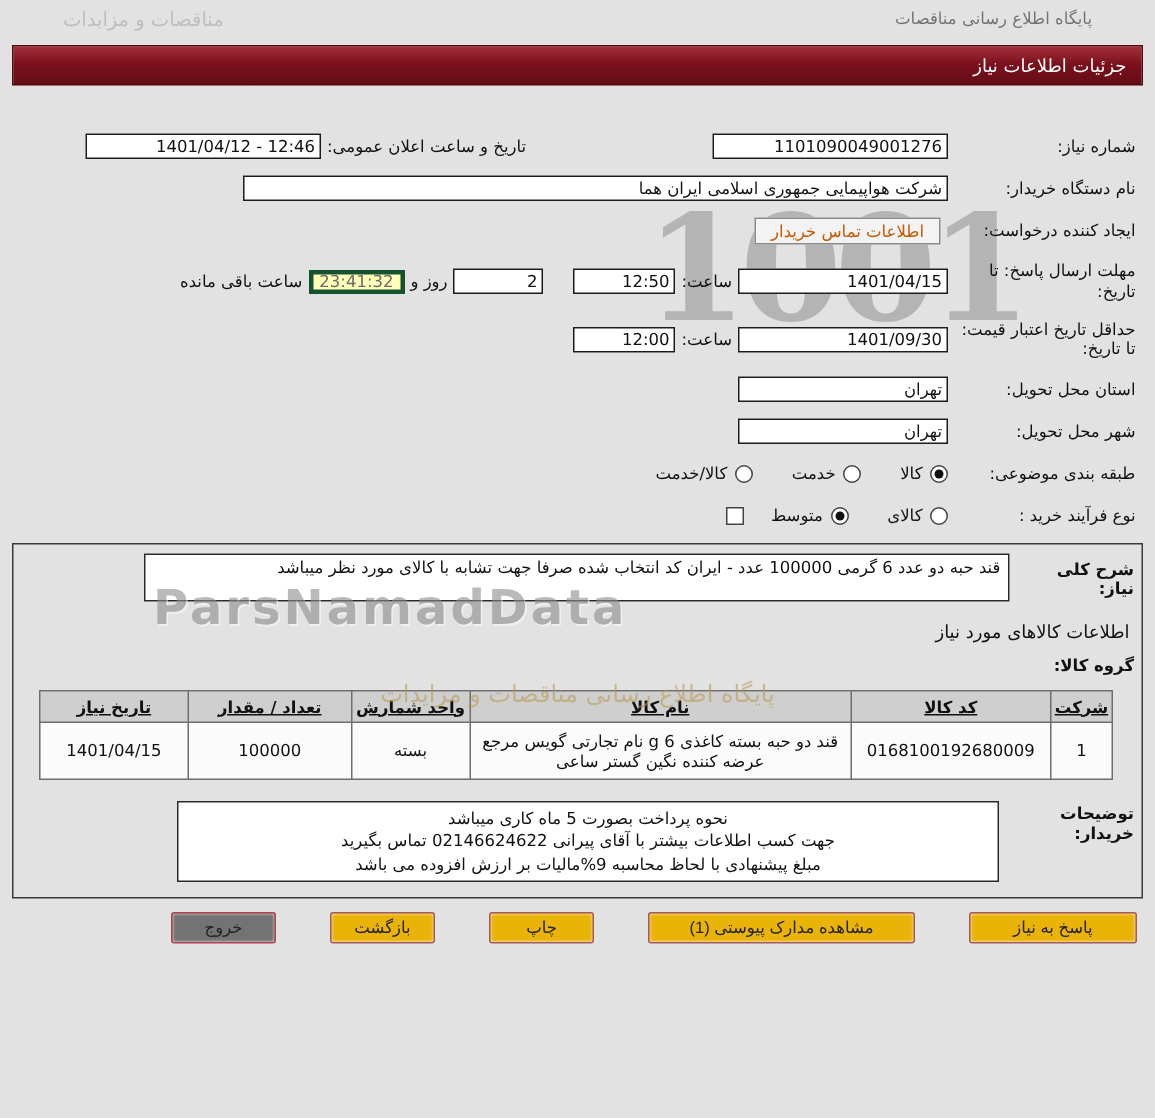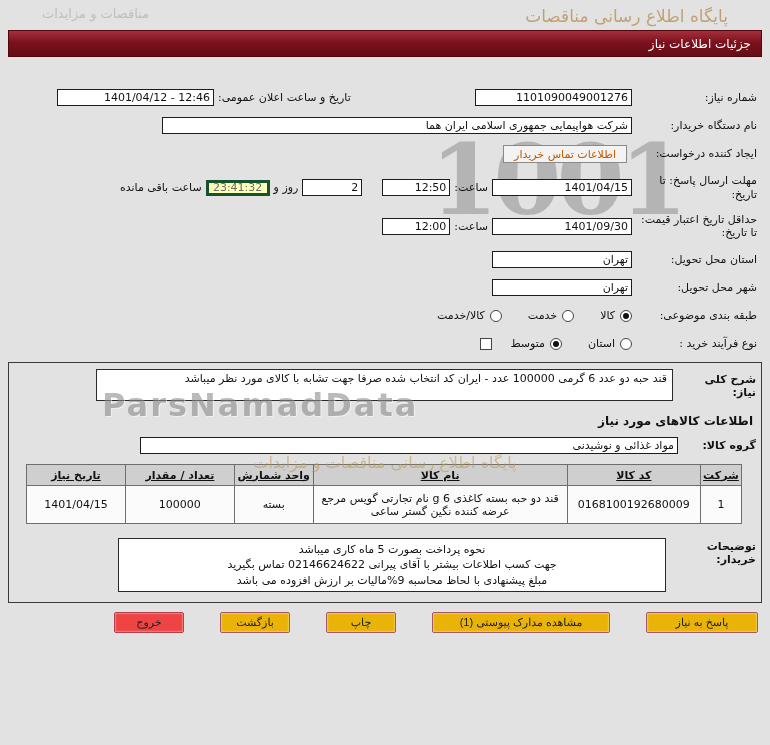--- a/index.html
+++ b/index.html
@@ -7,21 +7,21 @@
   body {
     background:#e2e2e2;
     font-family:"DejaVu Sans","Liberation Sans",sans-serif;
     direction:rtl;
     position:relative;
     overflow:hidden;
     color:#111;
   }
   
   .wm { position:absolute; pointer-events:none; white-space:nowrap; }
-  .wm-top-r { top:6px; right:42px; font-size:17px; color:#a16207; opacity:.5; z-index:1; }
+  .wm-top-r { top:6px; right:42px; font-size:11px; color:#000000; opacity:.5; z-index:1; }
   .wm-top-l { top:6px; left:42px; font-size:13px; color:#9b9b9b; opacity:.5; z-index:1; }
   .wm-stamp { top:122px; left:430px; font-size:98px; font-weight:bold; color:#7e7e7e;
               opacity:.45; z-index:1; letter-spacing:-5px; font-family:"DejaVu Serif",serif; }
   .wm-brand { top:386px; left:102px; font-size:32px; font-weight:bold; color:#8d8d8d;
               opacity:.6; z-index:30; letter-spacing:2px; text-shadow:1px 1px 0 rgba(255,255,255,.85); }
   .wm-fa { top:453px; left:150px; width:470px; text-align:center; font-size:16px;
            color:#b9974f; opacity:.55; z-index:30; }
   
   .titlebar {
     margin:30px 8px 0; height:27px;
@@ -62,21 +62,21 @@
               flex-shrink:0; margin-right:14px; cursor:pointer; }
   .treasury { margin-right:4px; }
   
   .section { margin:10px 8px 0; border:1px solid #3a3a3a;
              padding:6px 5px 10px; position:relative; z-index:2; }
   .blbl { font-weight:bold; flex-shrink:0; }
   .desc-row { display:flex; align-items:flex-start; font-size:11px; gap:5px; }
   .desc-row .blbl { width:78px; padding-top:4px; }
   .desc-box { width:577px; min-height:32px; border:1px solid #2a2a2a;
               background:#fff; padding:2px 5px; line-height:1.35; }
-  .sec-title { font-weight:bold; font-size:12px; margin:13px 3px 4px; }
+  .sec-title { font-weight:normal; font-size:12px; margin:13px 3px 4px; }
   .group-row { display:flex; align-items:center; font-size:11px; gap:6px; margin-top:9px; }
   .group-row .blbl { width:72px; }
   .gbox { width:538px; }
   table { border-collapse:collapse; margin:10px 14px 0 0; width:716px; font-size:11px; }
   th { background:#cfcfcf; border:1px solid #6e6e6e; font-weight:bold;
        padding:3px 2px; height:21px;text-decoration:underline; }
   td { background:#fbfbfb; border:1px solid #6e6e6e; padding:2px 4px;
        text-align:center; height:38px; }
   .c-no{width:34px;} .c-code{width:132px;} .c-name{width:252px;}
   .c-unit{width:78px;} .c-qty{width:108px;} .c-date{width:98px;}
@@ -87,21 +87,21 @@
   
   .btnbar { display:flex; align-items:center; margin-top:9px;
             padding-right:12px; gap:36px; position:relative; z-index:2; }
   .btn { height:21px; border:1px solid #a45a66; background:#eab308; font-size:11px;
          display:flex; align-items:center; justify-content:center; padding:0 10px;
          border-radius:2px; cursor:pointer; color:#222;
          box-shadow:inset 0 0 2px #fff; white-space:nowrap; }
   .btn.respond { min-width:112px; }
   .btn.attach  { min-width:178px; }
   .btn.print, .btn.back { min-width:70px; }
-  .btn.exit { min-width:70px; background:#ef4444; border-color:#b4414e;text-align:center; }
+  .btn.exit { min-width:70px; background:#737373; border-color:#b4414e;text-align:center; }
 </style>
 </head>
 <body>
 
 <div class="wm wm-top-r">پایگاه اطلاع رسانی مناقصات</div>
 <div class="wm wm-top-l">مناقصات و مزایدات</div>
 <div class="wm wm-stamp">1001</div>
 <div class="wm wm-brand">ParsNamadData</div>
 <div class="wm wm-fa">پایگاه اطلاع رسانی مناقصات و مزایدات</div>
 
@@ -173,21 +173,21 @@
         <span>کالا/خدمت</span>
       </span>
     </span>
   </div>
 
   <div class="row">
     <span class="lbl">نوع فرآیند خرید :</span>
     <span class="opts">
       <span class="opt">
         <span class="radio"></span>
-        <span>استان</span>
+        <span>کالای</span>
       </span>
       <span class="opt">
         <span class="radio sel"></span>
         <span>متوسط</span>
       </span>
     </span>
     <span class="checkbox"></span>
   </div>
 
 </div>
@@ -196,21 +196,20 @@
 
   <div class="desc-row">
     <span class="blbl">شرح کلی نیاز:</span>
     <div class="desc-box">قند حبه دو عدد 6 گرمی 100000 عدد - ایران کد انتخاب شده صرفا جهت تشابه با کالای مورد نظر میباشد</div>
   </div>
 
   <div class="sec-title">اطلاعات کالاهای مورد نیاز</div>
 
   <div class="group-row">
     <span class="blbl">گروه کالا:</span>
-    <span class="box gbox">مواد غذائی و نوشیدنی</span>
   </div>
 
   <table>
     <thead>
       <tr>
         <th class="c-no">شرکت</th>
         <th class="c-code">کد کالا</th>
         <th class="c-name">نام کالا</th>
         <th class="c-unit">واحد شمارش</th>
         <th class="c-qty">تعداد / مقدار</th>

